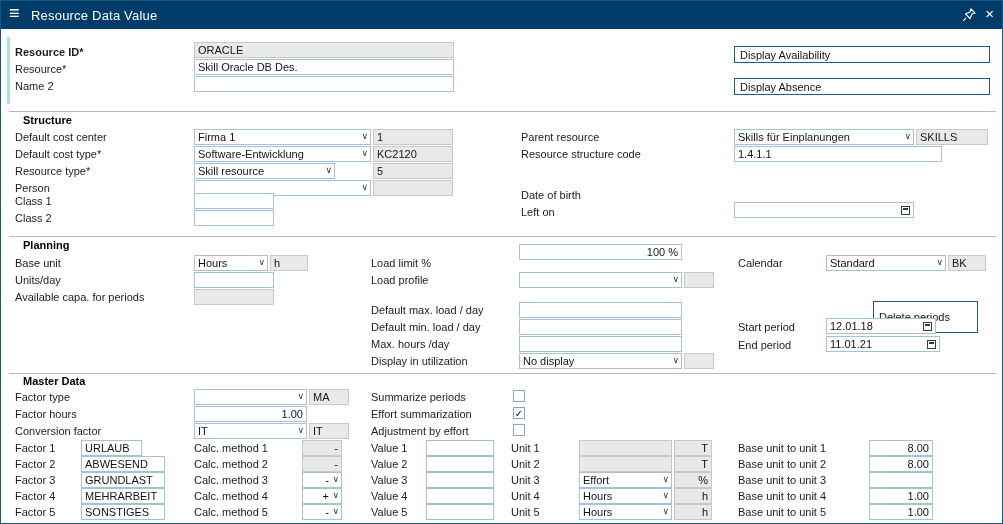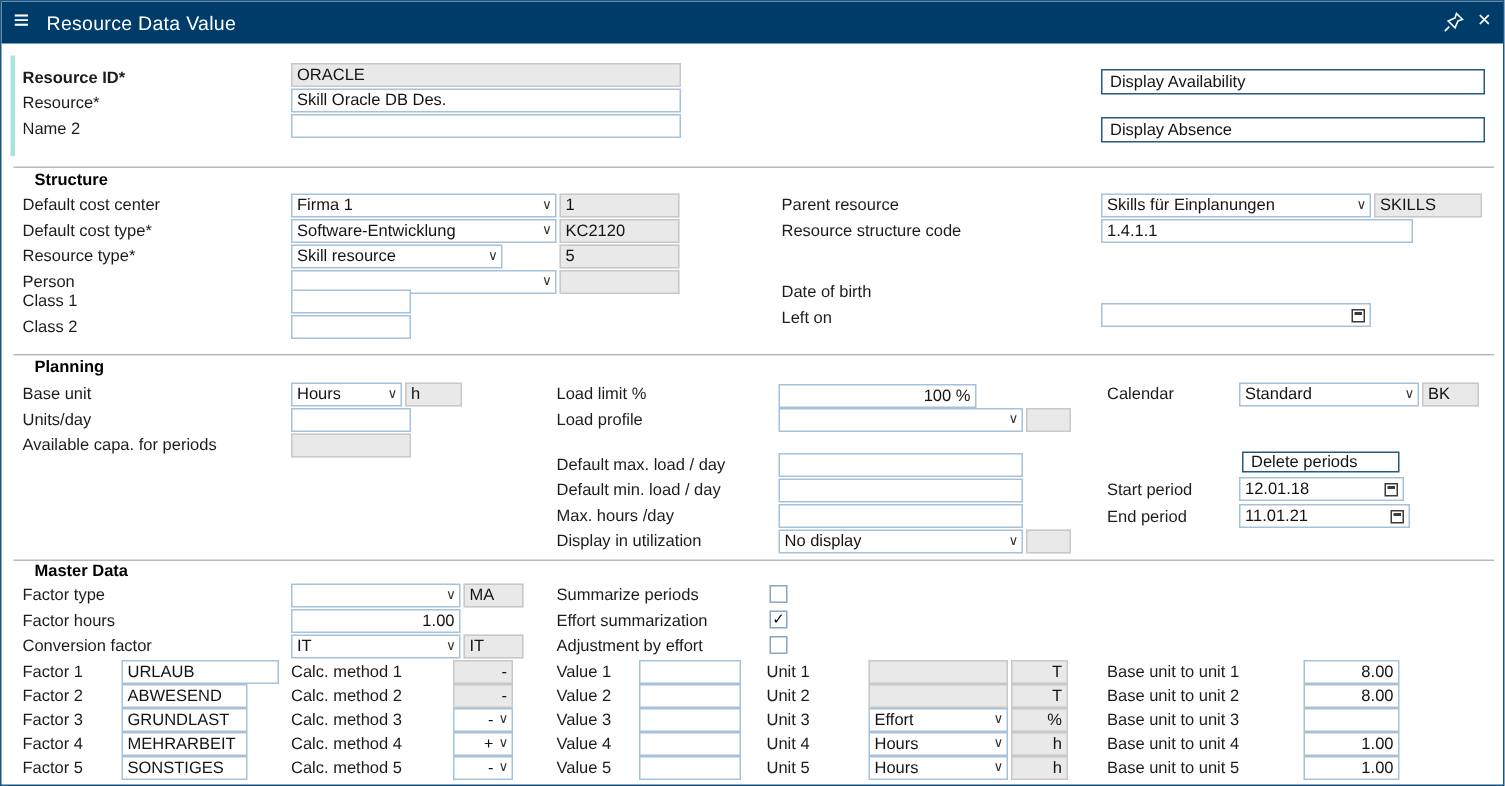--- a/index.html
+++ b/index.html
@@ -113,21 +113,21 @@
   <span class="sec" style="left:22px;top:238px">Planning</span>
 
   <span class="lbl" style="left:14px;top:256px">Base unit</span>
   <div class="fld dd" style="left:193px;top:254px;width:74px">
       <span class="val">Hours</span>
       <span class="chev"></span>
     </div>
   <div class="fld ro" style="left:269px;top:254px;width:38px">h</div>
 
   <span class="lbl" style="left:370px;top:256px">Load limit %</span>
-  <div class="fld num" style="left:518px;top:255px;width:132px">100 %</div>
+  <div class="fld num" style="left:518px;top:243px;width:163px">100 %</div>
 
   <span class="lbl" style="left:737px;top:256px">Calendar</span>
   <div class="fld dd" style="left:825px;top:254px;width:120px">
       <span class="val">Standard</span>
       <span class="chev"></span>
     </div>
   <div class="fld ro" style="left:947px;top:254px;width:38px">BK</div>
 
   <span class="lbl" style="left:14px;top:273px">Units/day</span>
   <div class="fld" style="left:193px;top:271px;width:80px"></div>
@@ -137,21 +137,21 @@
       <span class="val"></span>
       <span class="chev"></span>
     </div>
   <div class="fld ro" style="left:683px;top:271px;width:30px"></div>
 
   <span class="lbl" style="left:14px;top:290px">Available capa. for periods</span>
   <div class="fld ro" style="left:193px;top:288px;width:80px"></div>
 
   <span class="lbl" style="left:370px;top:303px">Default max. load / day</span>
   <div class="fld" style="left:518px;top:301px;width:163px"></div>
-  <button class="btn" style="left:827px;top:300px;width:105px;height:14px">Delete periods</button>
+  <button class="btn" style="left:872px;top:300px;width:105px;height:32px">Delete periods</button>
 
   <span class="lbl" style="left:370px;top:320px">Default min. load / day</span>
   <div class="fld" style="left:518px;top:318px;width:163px"></div>
   <span class="lbl" style="left:737px;top:320px">Start period</span>
   <div class="fld" style="left:825px;top:317px;width:110px">
       <span class="val">12.01.18</span>
       <span class="cal"></span>
     </div>
 
   <span class="lbl" style="left:370px;top:337px">Max. hours /day</span>
@@ -189,21 +189,21 @@
   <span class="lbl" style="left:14px;top:424px">Conversion factor</span>
   <div class="fld dd" style="left:193px;top:422px;width:113px">
       <span class="val">IT</span>
       <span class="chev"></span>
     </div>
   <div class="fld ro" style="left:308px;top:422px;width:40px">IT</div>
   <span class="lbl" style="left:370px;top:424px">Adjustment by effort</span>
   <div class="cb" style="left:512px;top:423px"></div>
 
   <span class="lbl" style="left:14px;top:441px">Factor 1</span>
-  <div class="fld" style="left:80px;top:439px;width:105px">URLAUB</div>
+  <div class="fld" style="left:80px;top:439px;width:61px">URLAUB</div>
   <span class="lbl" style="left:193px;top:441px">Calc. method 1</span>
   <div class="fld ro num" style="left:301px;top:439px;width:40px">-</div>
   <span class="lbl" style="left:370px;top:441px">Value 1</span>
   <div class="fld" style="left:425px;top:439px;width:68px"></div>
   <span class="lbl" style="left:510px;top:441px">Unit 1</span>
   <div class="fld ro" style="left:578px;top:439px;width:93px"></div>
   <div class="fld ro num" style="left:673px;top:439px;width:38px">T</div>
   <span class="lbl" style="left:737px;top:441px">Base unit to unit 1</span>
   <div class="fld num" style="left:868px;top:439px;width:64px">8.00</div>
 

